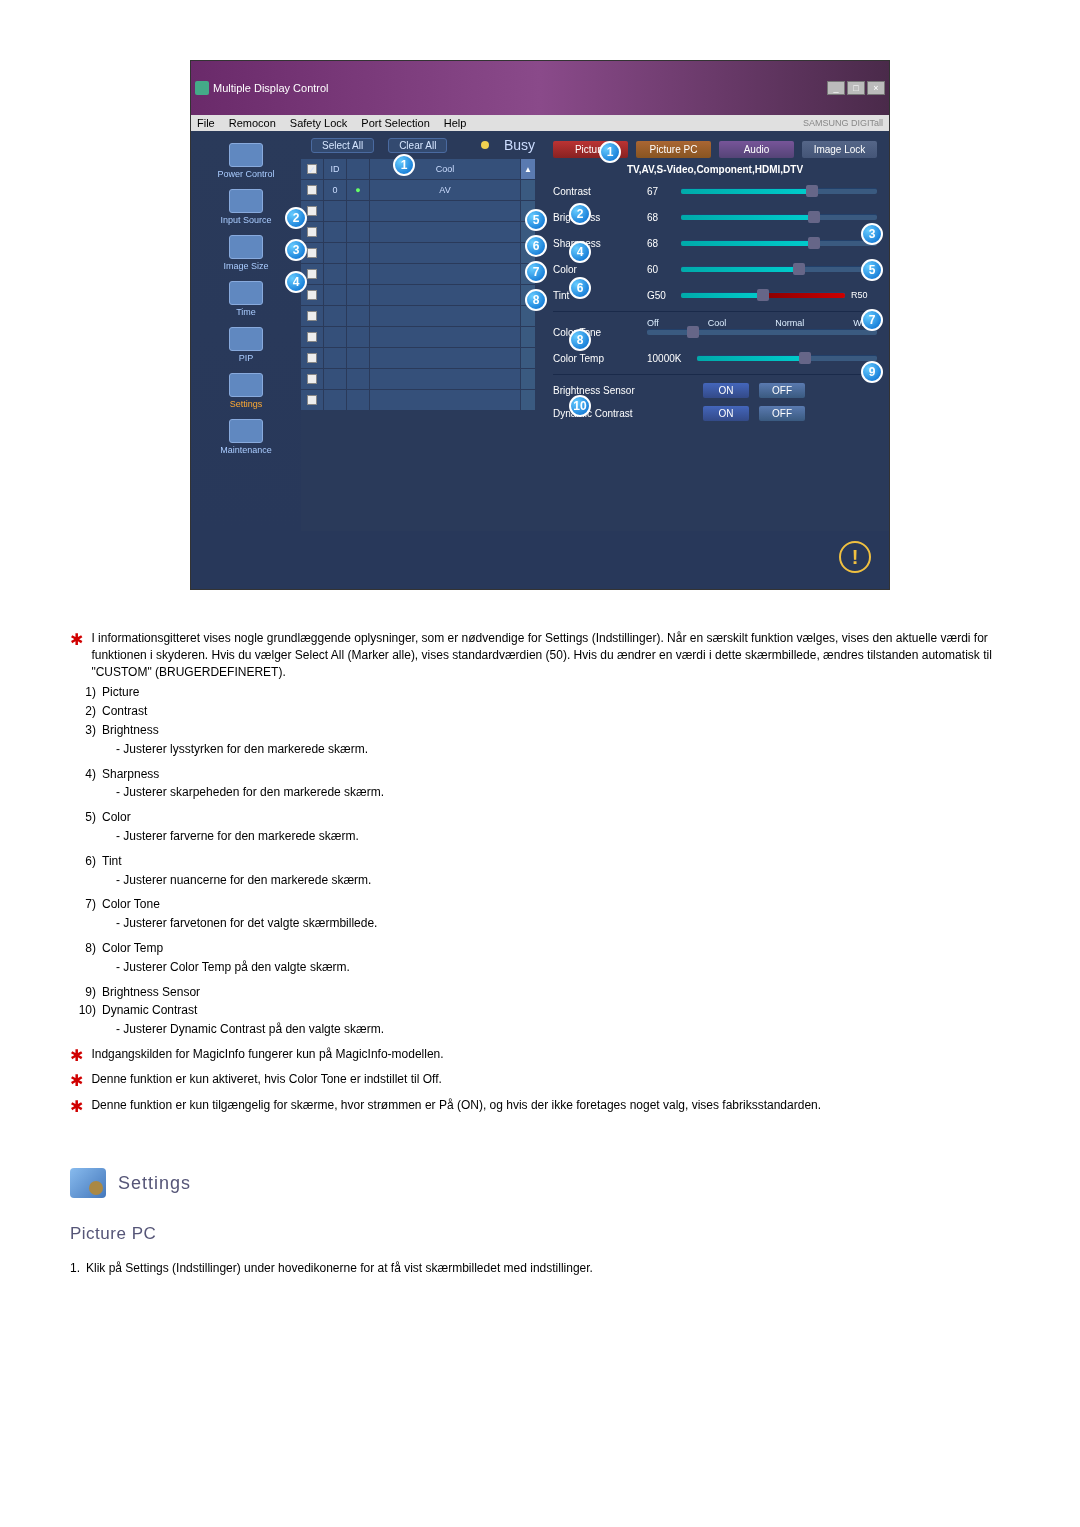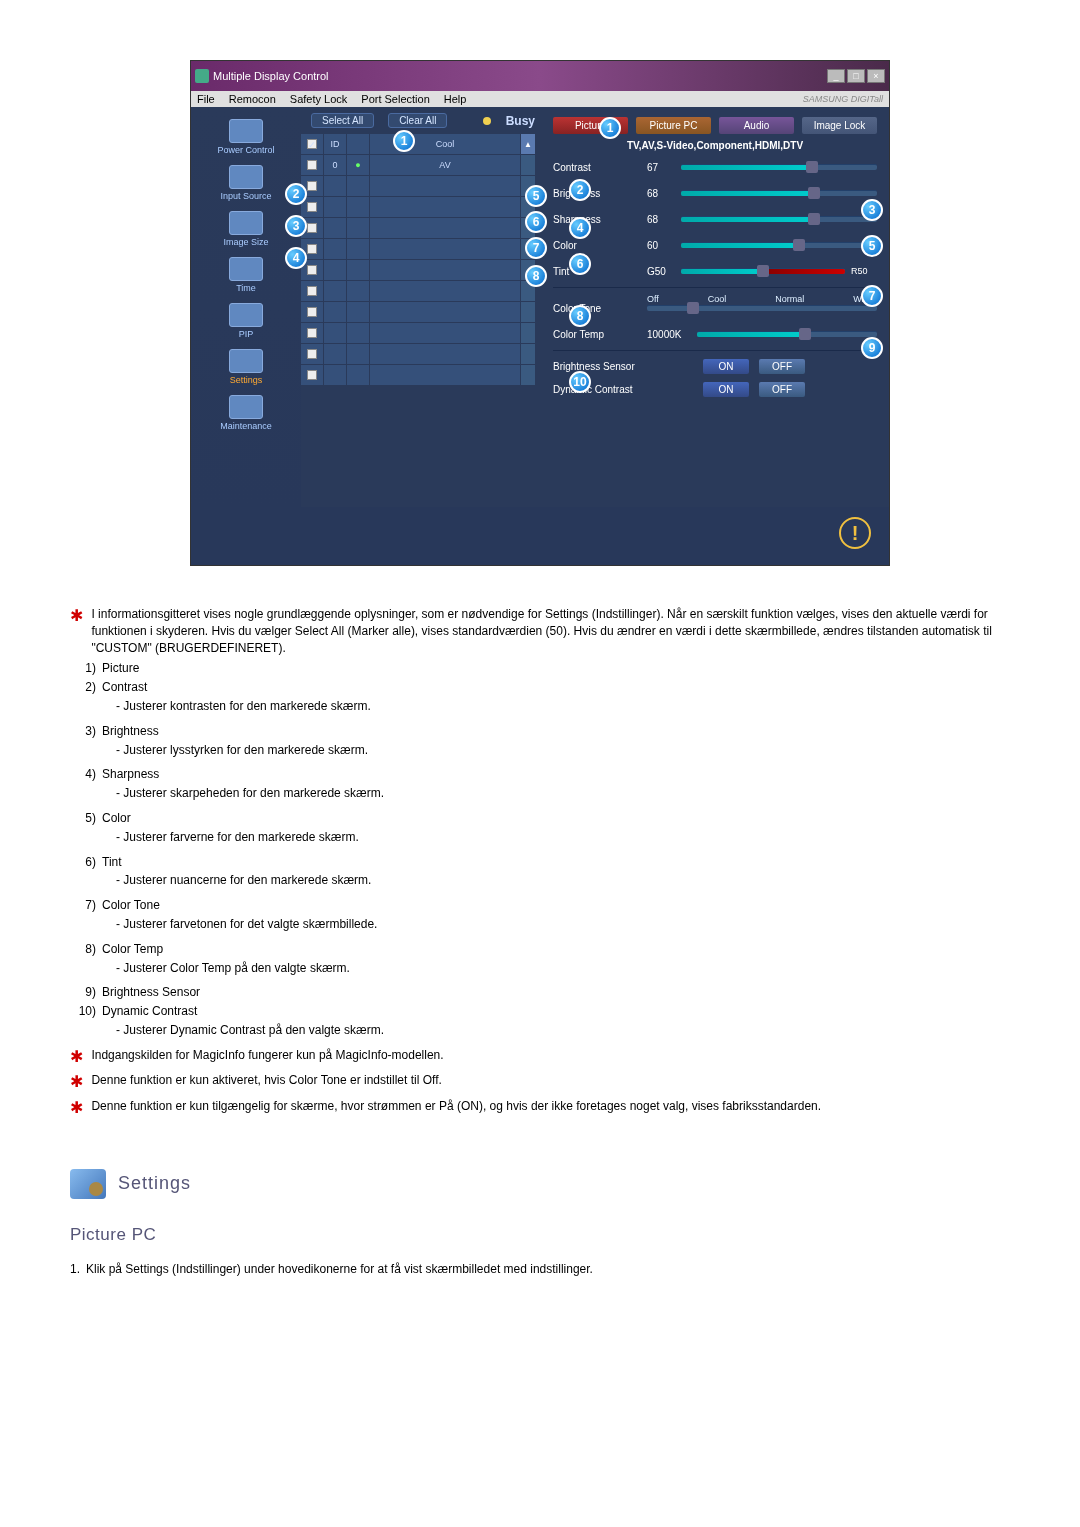--- a/index.html
+++ b/index.html
@@ -1,41 +1,41 @@
 <!DOCTYPE html>
 <html><head>
 <meta charset="utf-8">
 <style>
   * { box-sizing: border-box; margin: 0; padding: 0; }
   body { font-family: Arial, sans-serif; font-size: 12px; color: #000; background: #fff; width: 1080px; }
   .page { padding: 60px 40px; }
 
   
   .app-window { width: 700px; margin: 0 auto 40px auto; border: 1px solid #333; background: #2a3a5a; }
-  .titlebar { background: linear-gradient(90deg, #6a2a6a, #8a4a8a, #4a2a4a); color: #fff; padding: 8px 4px; font-size: 11px; display: flex; align-items: flex-end; justify-content: space-between; }
+  .titlebar { background: linear-gradient(90deg, #6a2a6a, #8a4a8a, #4a2a4a); color: #fff; padding: 20px 4px; font-size: 11px; display: flex; align-items: flex-end; justify-content: space-between; }
   .titlebar .t-left { display: flex; align-items: center; gap: 4px; }
   .titlebar .t-icon { width: 14px; height: 14px; background: #4a8; border-radius: 2px; display: inline-block; }
   .window-buttons { display: flex; gap: 2px; }
   .window-buttons span { width: 18px; height: 14px; background: #bbb; border: 1px solid #777; font-size: 9px; text-align: center; line-height: 12px; }
 
   .menubar { background: #e0e0e0; padding: 2px 6px; font-size: 11px; display: flex; align-items: center; gap: 14px; }
-  .menubar .brand { margin-left: auto; font-size: 9px; color: #888; font-style: italic; }
+  .menubar .brand { margin-left: auto; font-size: 9px; color: #888; }
 
   .app-body { display: flex; background: #2a3a5a; min-height: 400px; }
 
   .sidebar { width: 110px; background: linear-gradient(180deg, #2a3a5a, #28385a); padding: 10px 22px; display: flex; flex-direction: column; gap: 6px; }
   .sidebar-item { display: flex; flex-direction: column; align-items: center; gap: 2px; cursor: pointer; padding: 2px 0; }
   .sidebar-item .icon { width: 34px; height: 24px; background: #6088c0; border-radius: 3px; border: 1px solid #88aadd; }
   .sidebar-item .label { font-size: 9px; color: #aaccff; }
   .sidebar-item.active .label { color: #ffaa33; }
 
   .mid-panel { width: 240px; background: #2a3a5a; padding: 6px 6px 6px 0; }
   .mid-buttons { display: flex; gap: 14px; align-items: center; margin-bottom: 6px; justify-content: space-between; padding-left: 10px; }
   .btn-pill { font-size: 10px; color: #d6e6ff; border: 1px solid #4a6aa0; border-radius: 3px; padding: 1px 10px; background: #334a70; cursor: pointer; }
-  .busy { font-size: 12px; color: #ccddff; display: inline-flex; align-items: center; gap: 15px; margin-left: auto; font-weight: bold; }
+  .busy { font-size: 14px; color: #ccddff; display: inline-flex; align-items: center; gap: 15px; margin-left: auto; }
   .busy-dot { width: 8px; height: 8px; background: #f0d050; border-radius: 50%; }
   .top-row, .blank-row { display: flex; align-items: center; gap: 1px; margin-bottom: 1px; }
   .cell { background: #35507a; color: #ccddff; font-size: 9px; height: 20px; display: flex; align-items: center; justify-content: center; }
   .cell.checkbox { width: 22px; }
   .cell.id { width: 22px; }
   .cell.status { width: 22px; }
   .cell.input { flex: 1; }
   .checkbox-box { width: 10px; height: 10px; background: #eee; border: 1px solid #888; }
   .scroll-arrow { width: 14px; height: 20px; background: #5a7ab0; display: flex; align-items: center; justify-content:center; font-size: 8px; color: #fff; }
 
@@ -386,21 +386,20 @@
 
     <div class="ol">
       <div class="li">
           <span class="num">1)</span>
           <span>Picture</span>
         </div>
       <div class="li">
           <span class="num">2)</span>
           <span>Contrast</span>
         </div>
-      <div class="sub">- Justerer kontrasten for den markerede skærm.</div>
       <div class="li">
           <span class="num">3)</span>
           <span>Brightness</span>
         </div>
       <div class="sub">- Justerer lysstyrken for den markerede skærm.</div>
       <div class="li">
           <span class="num">4)</span>
           <span>Sharpness</span>
         </div>
       <div class="sub">- Justerer skarpeheden for den markerede skærm.</div>

